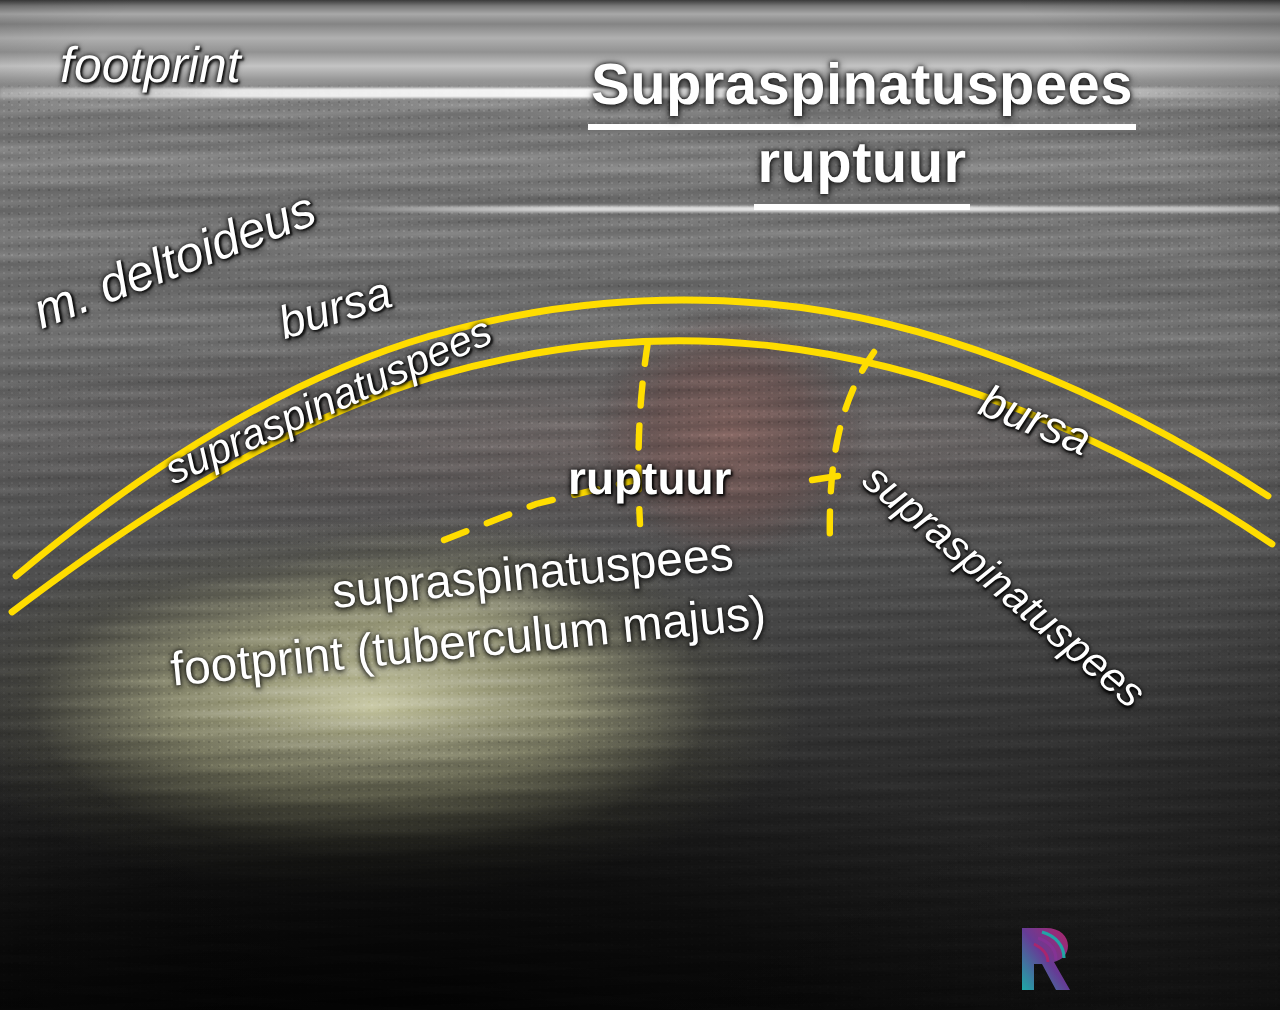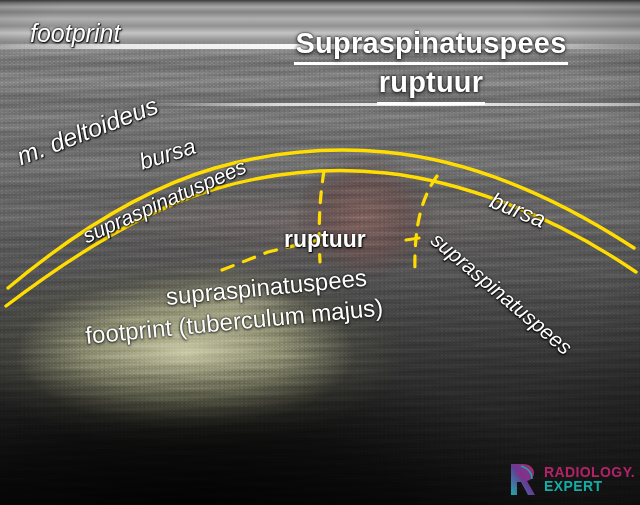--- a/index.html
+++ b/index.html
@@ -274,19 +274,15 @@
           <stop offset="0%" stop-color="#1fb6b4"></stop>
           <stop offset="50%" stop-color="#6d3fa0"></stop>
           <stop offset="100%" stop-color="#c0246e"></stop>
         </linearGradient>
       </defs>
       <path d="M3 33 L3 2 L15 2 C22 2 26 6 26 11 C26 15 23 18 19 19 L27 33 L20 33 L13 20 L9 20 L9 33 Z" fill="url(#gr)"></path>
       <path d="M13 4 C20 6 24 11 24 17" fill="none" stroke="#1fb6b4" stroke-width="1.6" opacity="0.95"></path>
       <path d="M11 7 C17 9 20 13 20 18" fill="none" stroke="#8e36a0" stroke-width="1.5" opacity="0.9"></path>
       <path d="M9 10 C13 12 16 15 16 19" fill="none" stroke="#c0246e" stroke-width="1.4" opacity="0.85"></path>
     </svg>
-    <div id="logo-words">
-      <span id="logo-word-1">RADIOLOGY.</span>
-      <span id="logo-word-2">EXPERT</span>
-    </div>
   </div>
 
 </div>
 
 </body></html>

